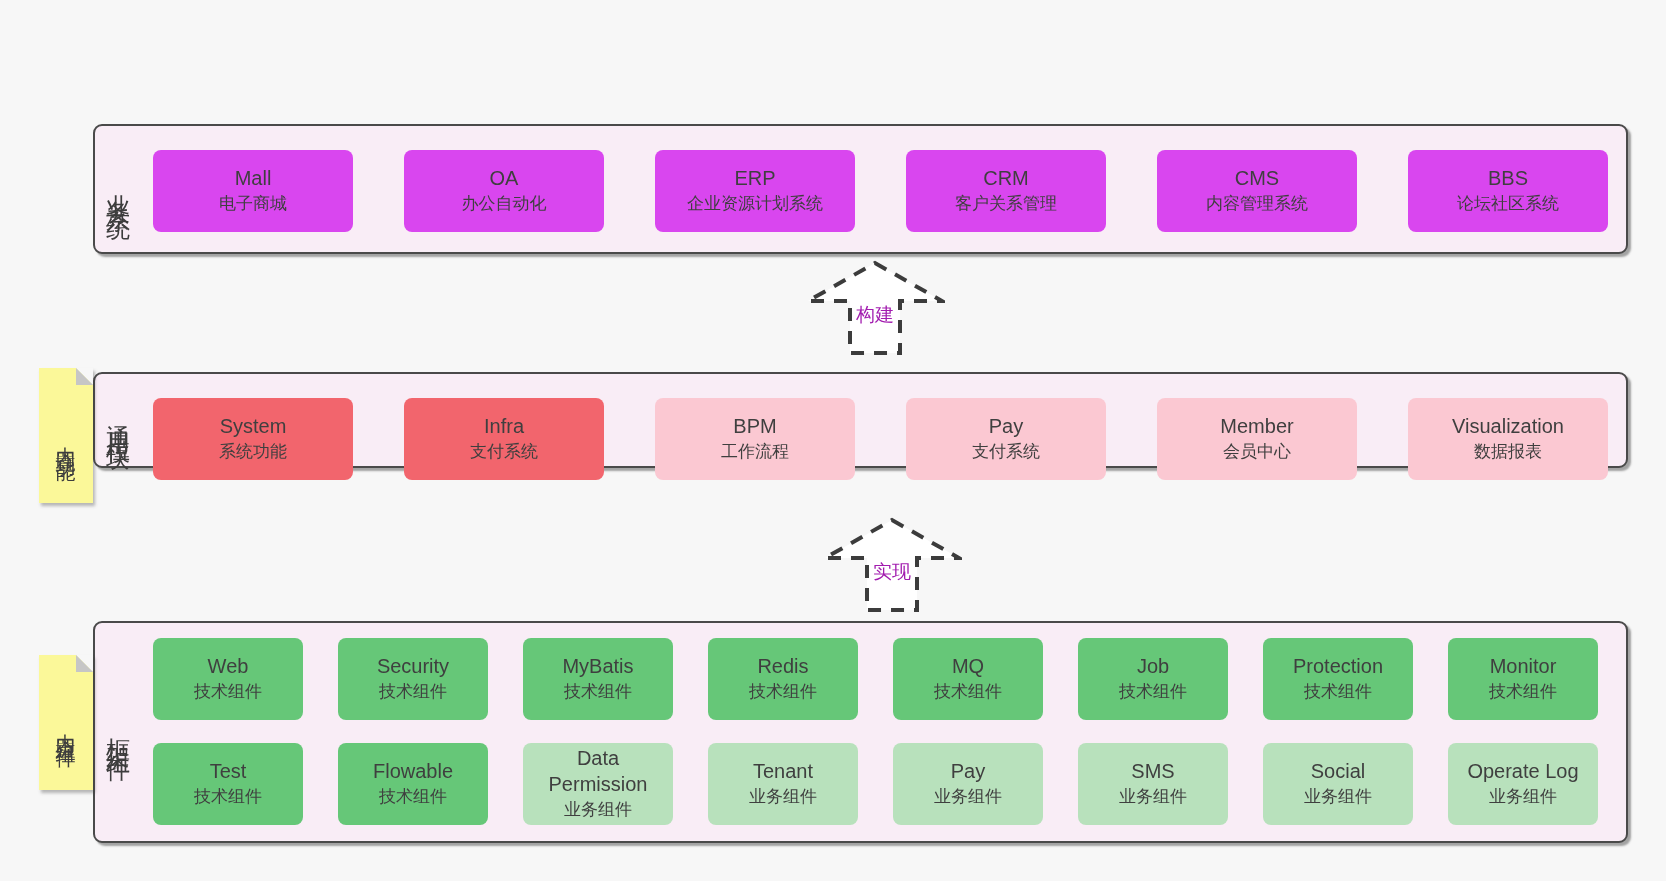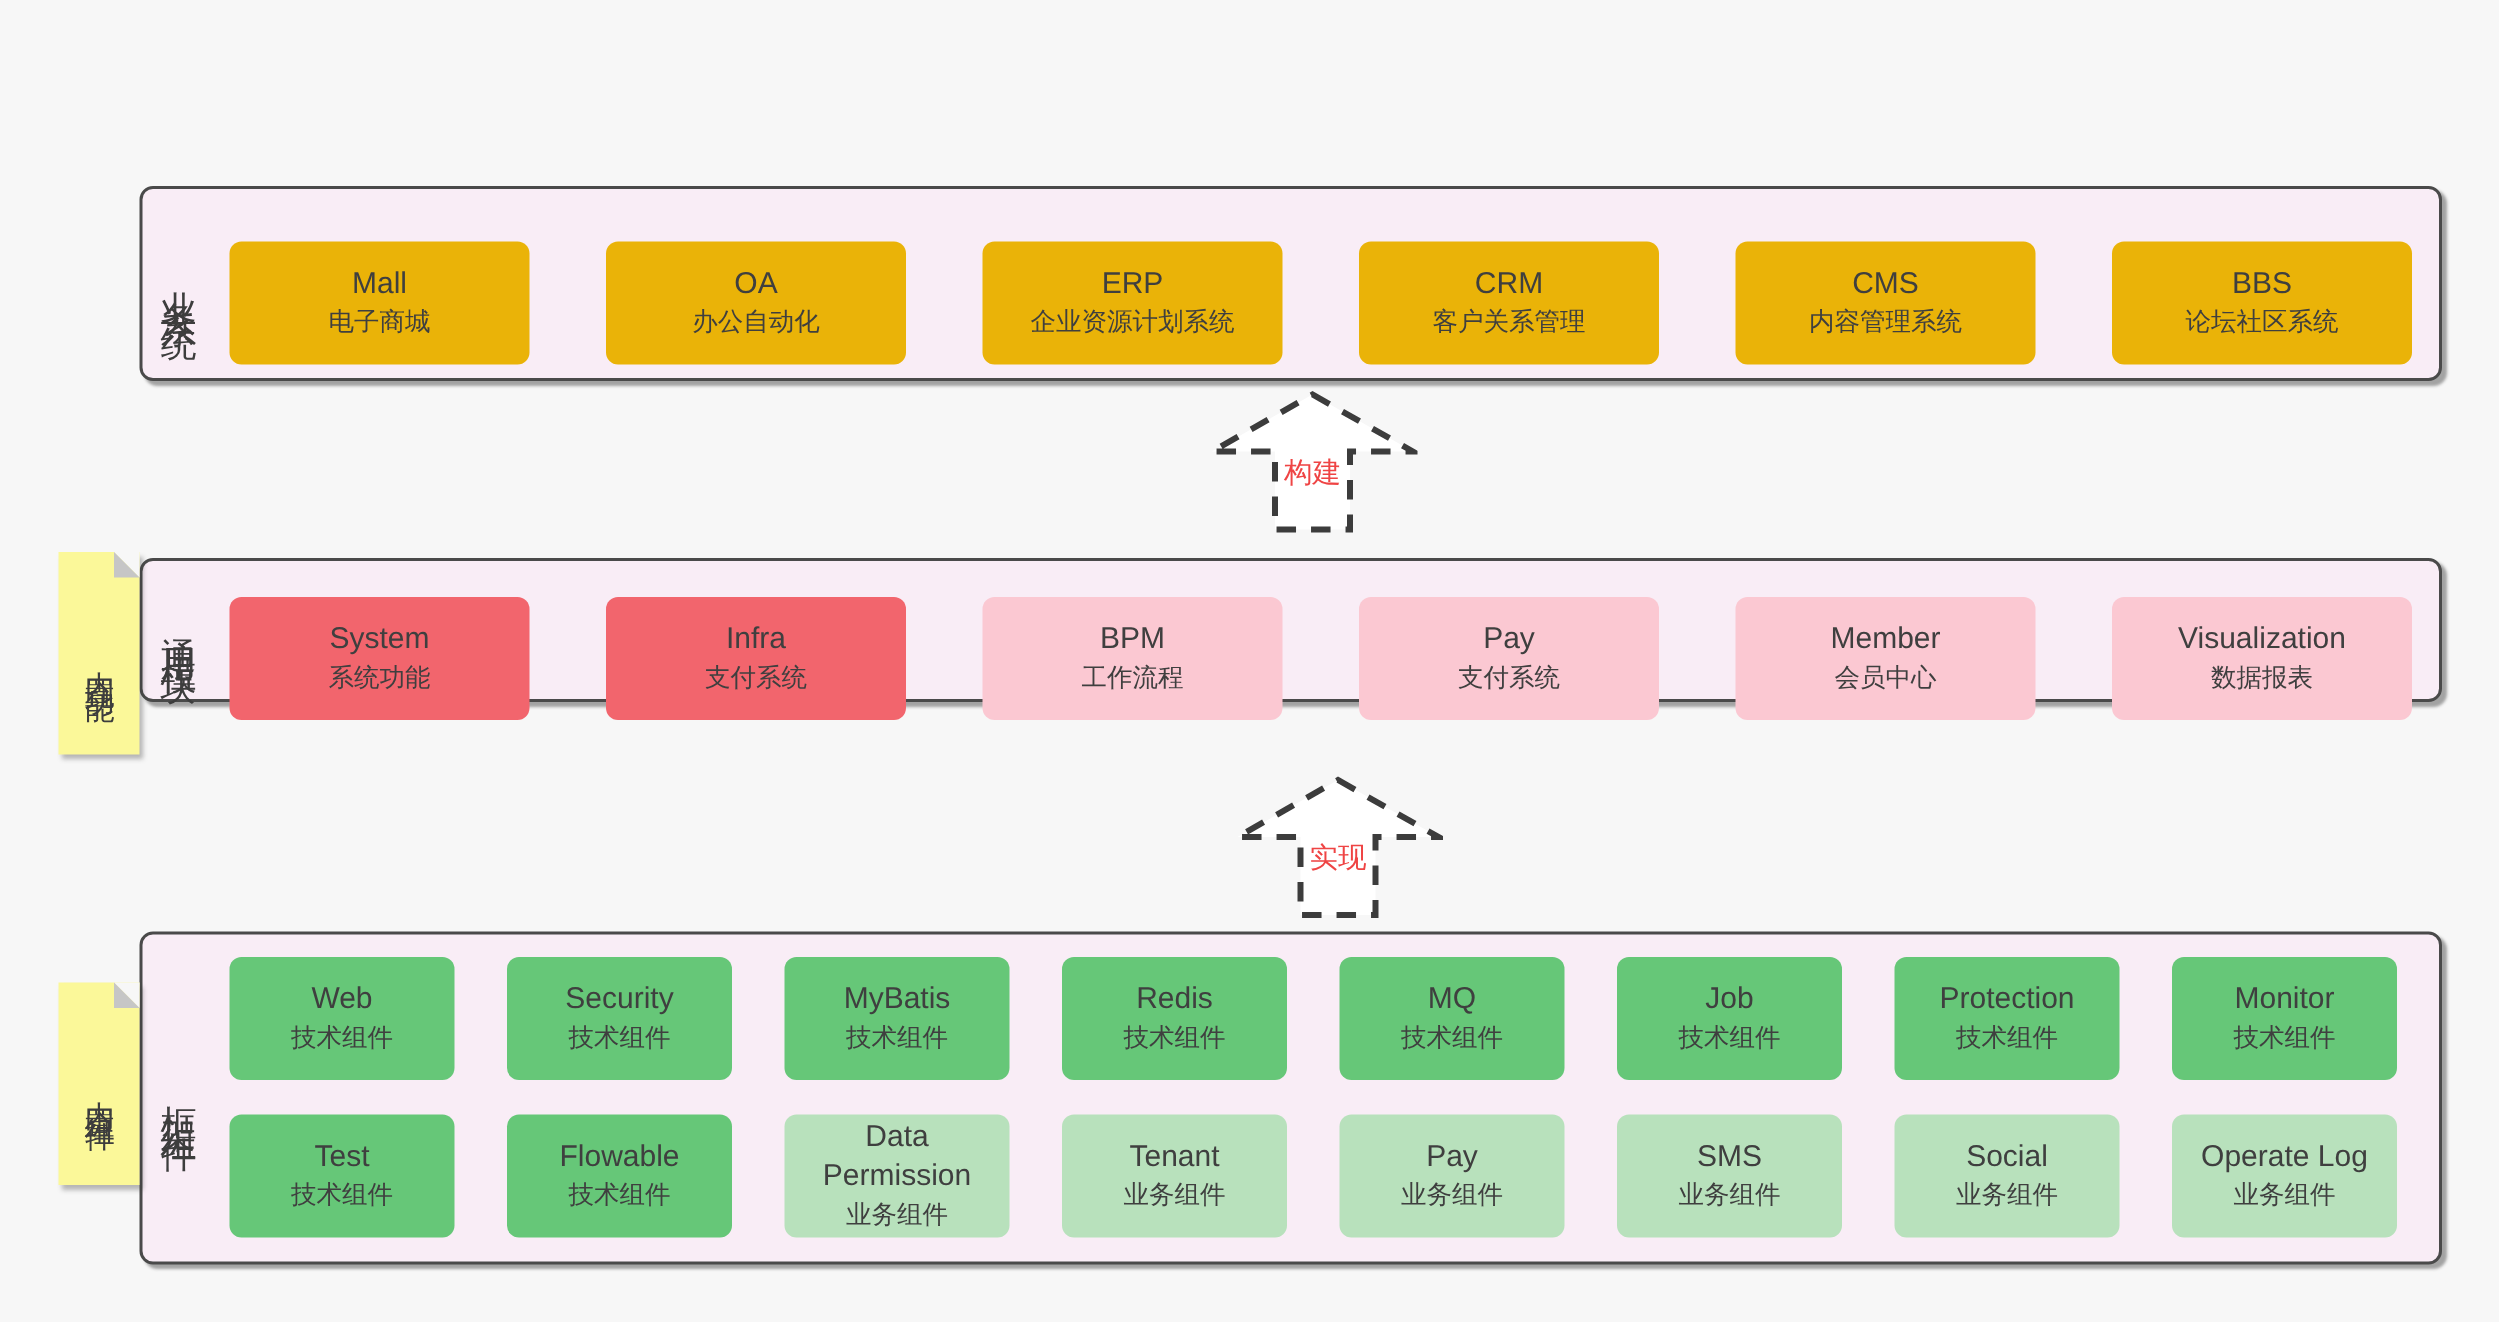--- a/index.html
+++ b/index.html
@@ -41,21 +41,21 @@
   .box {
     box-sizing:border-box; height:82px; border-radius:8px;
     display:flex; flex-direction:column; align-items:center; justify-content:center;
     text-align:center; padding:2px 6px; line-height:26px;
   }
   .w200 { width:200px; }
   .w150 { width:150px; }
   .box-name { font-size:20px; }
   .box-sub  { font-size:17px; }
 
-  .blue        { background:#eab308;margin-top:11px; }
+  .blue        { background:#d946ef; }
   .red         { background:#f2656d; }
   .pink        { background:#fbc8d2; }
   .green       { background:#66c778; }
   .light-green { background:#b8e1bc; }
 
   
   .note {
     position:absolute; left:39px; width:54px; height:135px; box-sizing:border-box;
     background:#fbf899;
     box-shadow:2px 3px 3px rgba(60,60,60,0.35);
@@ -78,21 +78,21 @@
     padding-top:10px;
   }
 
   
   .arrow { position:absolute; width:140px; height:96px; z-index:2; }
   .arrow-build     { left:805px; top:260px; }
   .arrow-implement { left:822px; top:517px; }
   .arrow svg { position:absolute; inset:0; }
   .arrow-label {
     position:absolute; left:0; right:0; top:42px; text-align:center;
-    font-size:19px; color:#ef4444; z-index:2;
+    font-size:19px; color:#a21caf; z-index:2;
   }
   .arrow-label i { font-style:normal; background:#ffffff; padding:1px 3px; }
 </style>
 </head>
 <body>
 
 <div class="panel panel-business">
   <div class="panel-label">
     <span>业务系统</span>
   </div>

